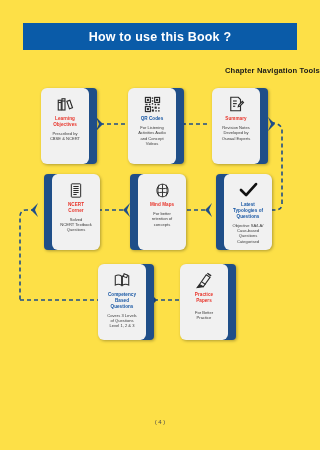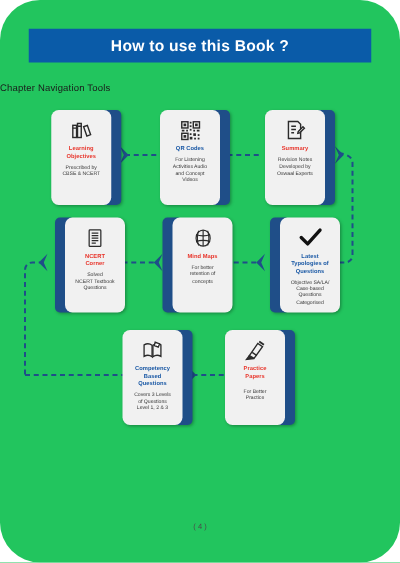--- a/index.html
+++ b/index.html
@@ -10,22 +10,21 @@
     width: 320px;
     height: 450px;
     background: #ffffff;
     font-family: "Liberation Sans", sans-serif;
     overflow: hidden;
     position: relative;
   }
   .page {
     position: absolute;
     inset: 0;
-    background: #22c55e;
-    border-radius: 32px;
+    background: #fde047;
   }
   
   .header-banner {
     position: absolute;
     left: 23px;
     top: 23px;
     width: 274px;
     height: 27px;
     background: #0a5ba8;
     display: flex;
@@ -38,23 +37,23 @@
     font-weight: bold;
     letter-spacing: .2px;
     white-space: nowrap;
   }
   
   .section-subtitle {
     position: absolute;
     left: 0;
     right: 0;
     top: 66px;
-    text-align: left;
+    text-align: right;
     font-size: 7.6px;
-    font-weight: normal;
+    font-weight: bold;
     color: #1a1a1a;
     letter-spacing: .15px;
   }
   
   .flow {
     position: absolute;
     left: 0;
     top: 0;
     width: 320px;
     height: 450px;

